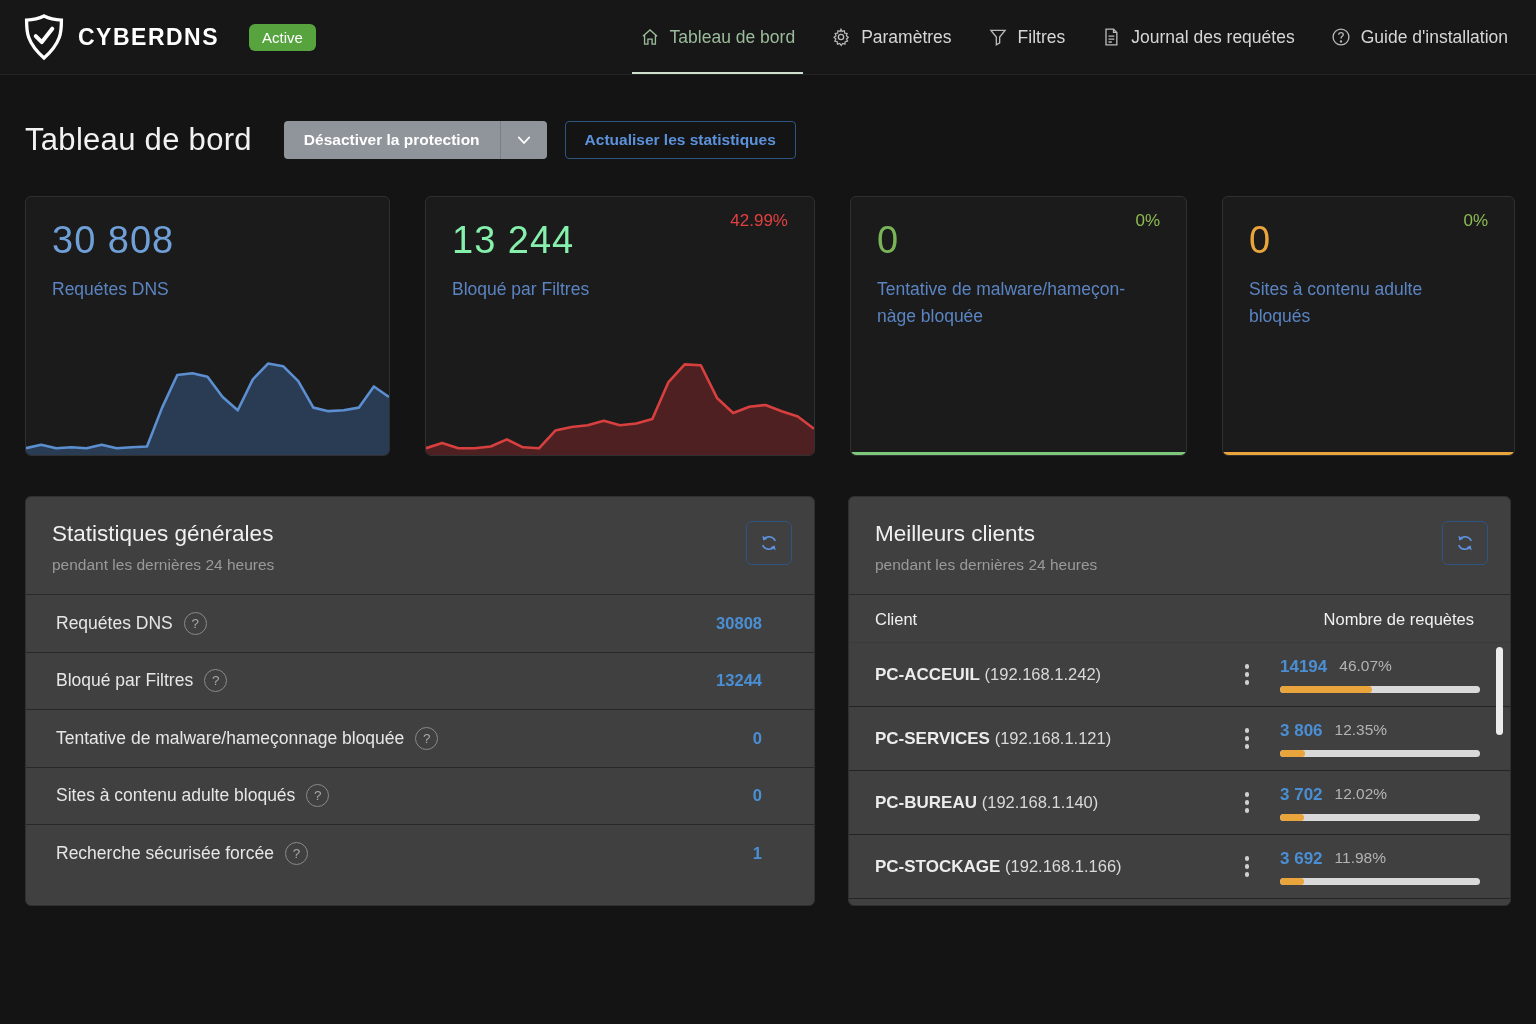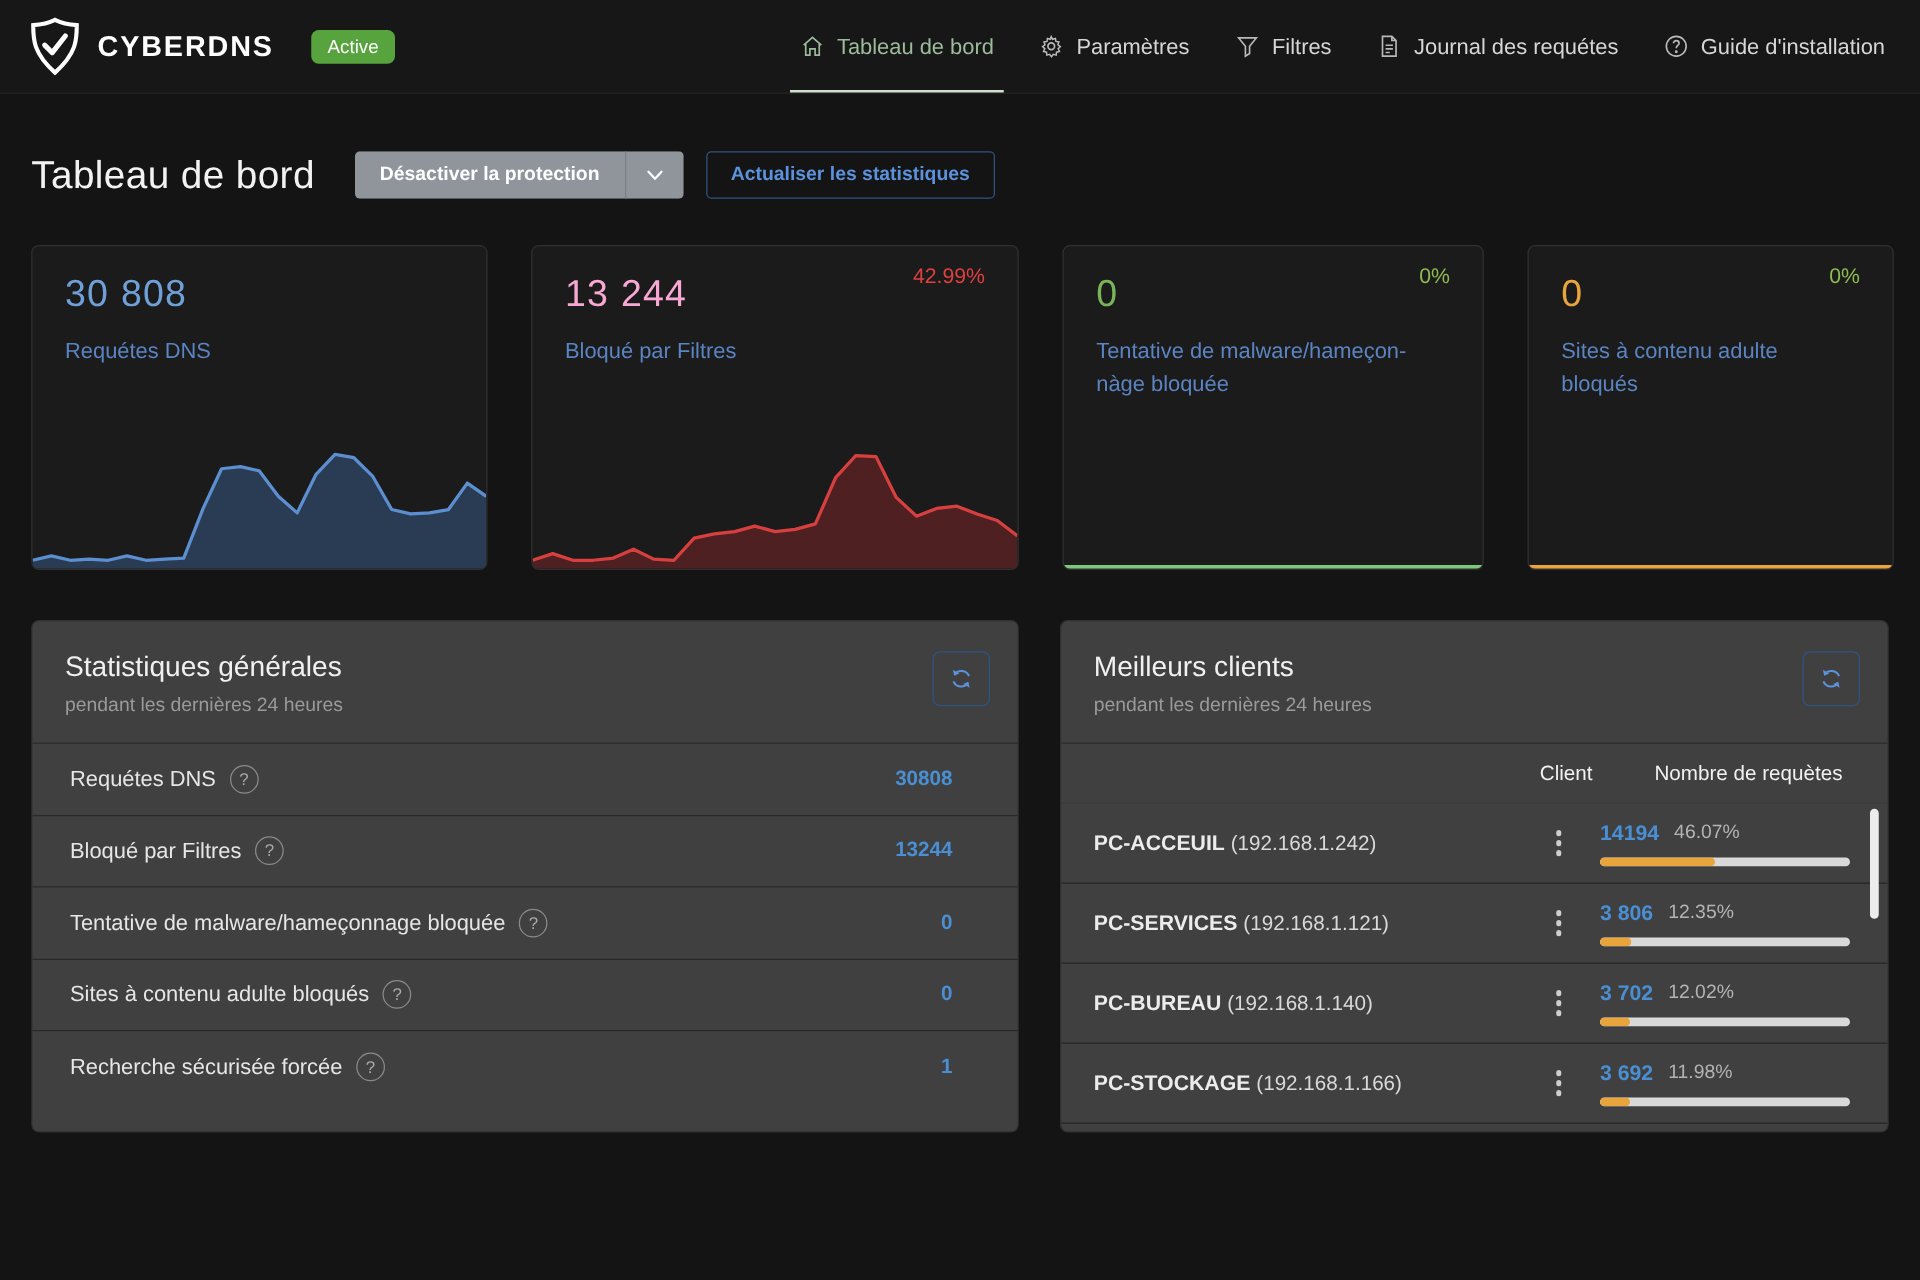--- a/index.html
+++ b/index.html
@@ -56,25 +56,25 @@
   
   .cards {
     display:grid; grid-template-columns:365px 390px 337px 293px; gap:35px;
     margin-top:37px;
   }
   .card {
     position:relative; height:260px; background:#1b1b1b;
     border:1px solid #303030; border-radius:6px; overflow:hidden;
     padding:22px 26px;
   }
-  .card-value { font-size:30px; font-weight:400; letter-spacing:1px; }
+  .card-value { font-size:38px; font-weight:400; letter-spacing:1px; }
   .card-label { font-size:17.5px; color:#5b84c2; margin-top:14px; line-height:1.55; max-width:290px; }
   .card-pct { position:absolute; top:14px; right:26px; font-size:17px; }
   .card--blue .card-value { color:#6fa0d8; }
-  .card--red .card-value { color:#f9a8d4; }
+  .card--red .card-value { color:#86efac; }
   .card--red .card-pct { color:#e04040; }
   .card--green .card-value { color:#79b558; }
   .card--green .card-pct { color:#8fbc52; }
   .card--orange .card-value { color:#e9a43c; }
   .card--orange .card-pct { color:#8fbc52; }
   .card-chart { position:absolute; left:0; right:0; bottom:0; width:100%; height:98px; display:block; }
   .card-bottomline { position:absolute; left:0; right:0; bottom:0; height:3px; }
   .card--green .card-bottomline { background:#7ec87e; }
   .card--orange .card-bottomline { background:#e9a43c; }
   
@@ -106,21 +106,21 @@
     width:23px; height:23px; border:1.6px solid #8a8a8a; border-radius:50%;
     color:#a8a8a8; font-size:13.5px; display:inline-flex; align-items:center;
     justify-content:center; margin-left:11px; cursor:pointer; flex:none;
   }
   .stat-value { margin-left:auto; color:#4a8fd4; font-weight:bold; font-size:16.5px; }
   
   .clients-header {
     display:flex; padding:15px 36px 13px 26px; border-bottom:1px solid #3a3a3a;
     font-size:16.5px; color:#f0f0f0;
   }
-  .clients-header .col-client { flex:1; text-align:right; }
+  .clients-header .col-client { flex:1; text-align:left; }
   .clients-header .col-count { width:200px; text-align:right; }
   .client-row {
     display:flex; align-items:center; padding:12px 30px 12px 26px; min-height:64px;
     border-bottom:1px solid #252525;
   }
   .client-row:last-child { border-bottom:none; }
   .client-name { flex:1; font-size:17px; color:#ececec; }
   .client-name .ip { color:#d9d9d9; font-size:16.5px; }
   .kebab {
     width:26px; display:flex; flex-direction:column; align-items:center; gap:3.5px;

